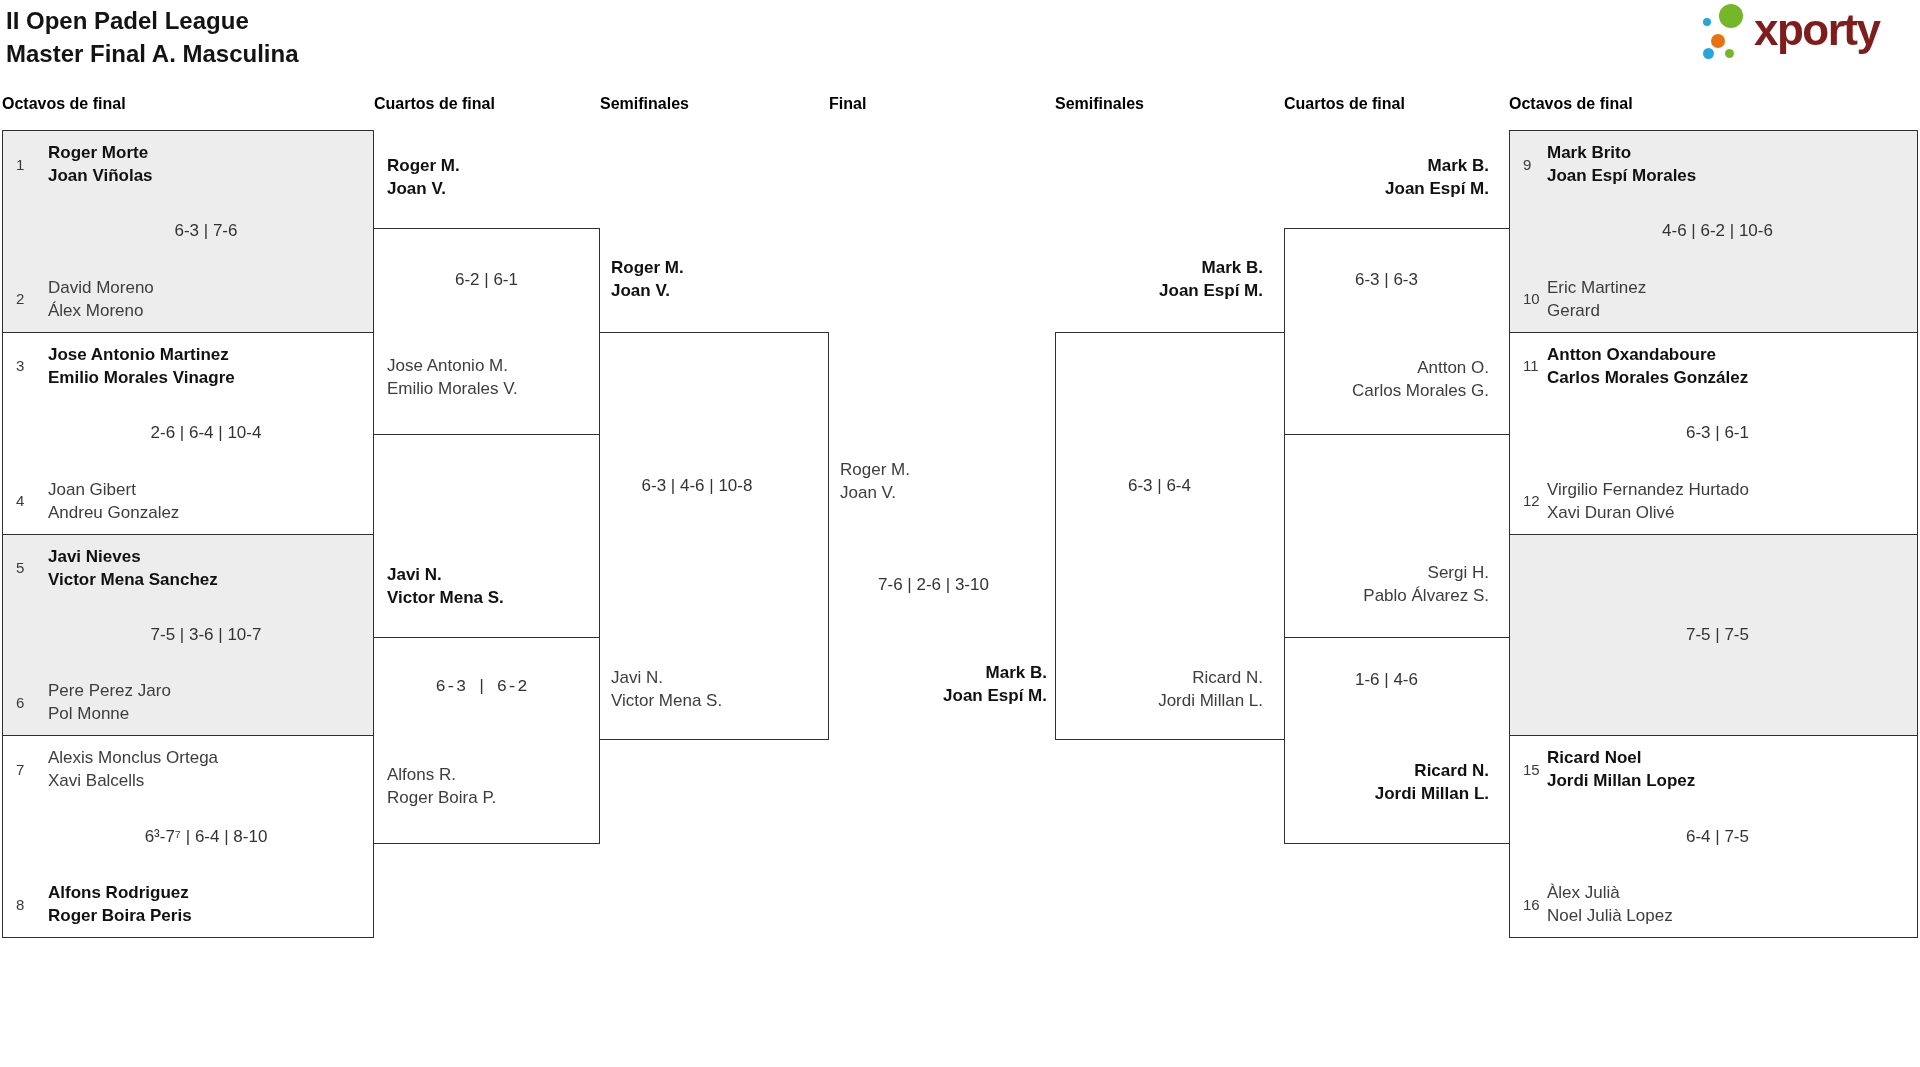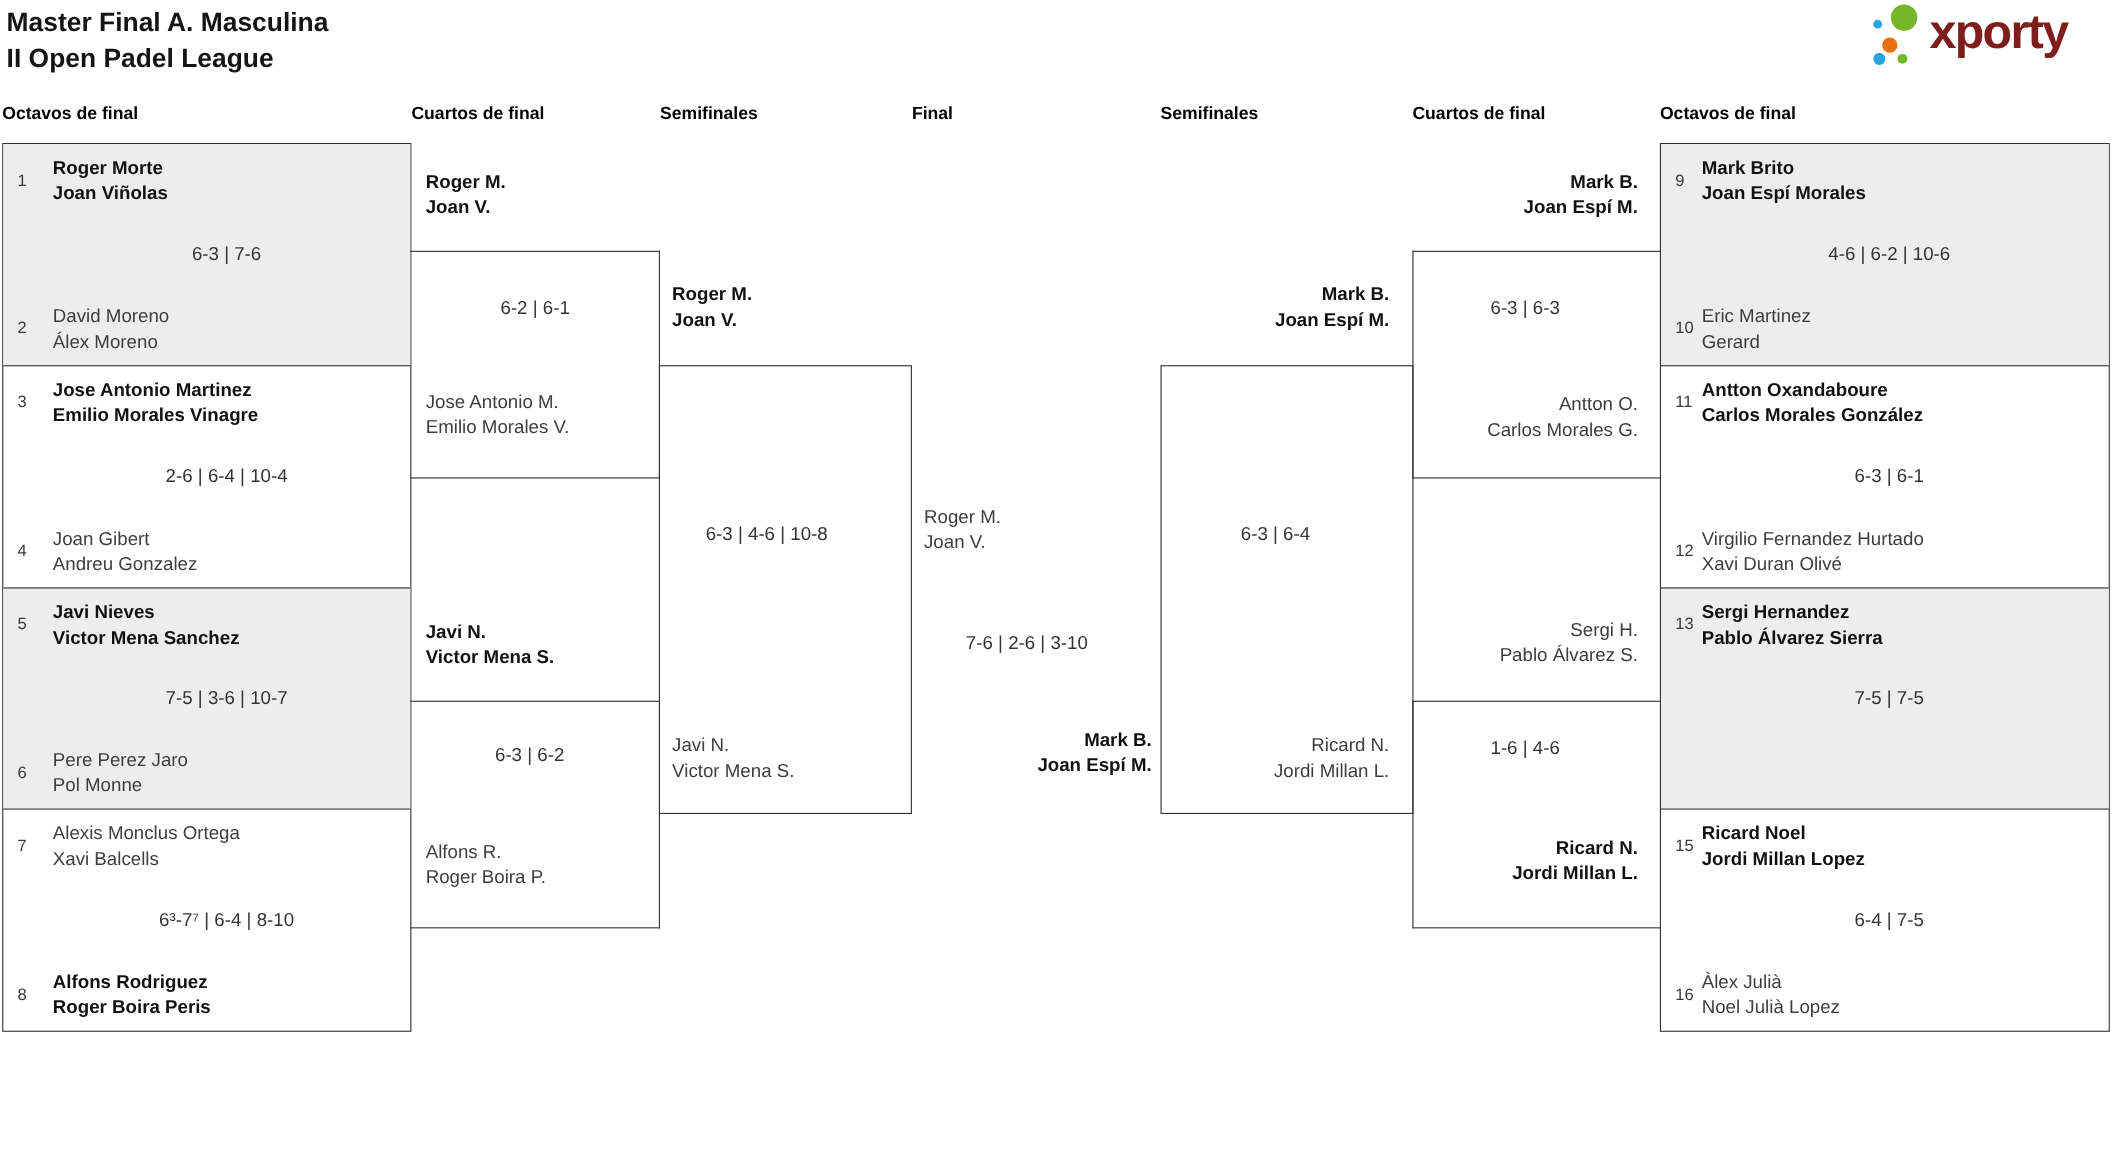--- a/index.html
+++ b/index.html
@@ -43,22 +43,22 @@
   .d2{left:3px;top:16px;width:8px;height:8px;background:#29a5dd;}
   .d3{left:11px;top:32px;width:14px;height:14px;background:#e87211;}
   .d4{left:3px;top:46px;width:11px;height:11px;background:#29a5dd;}
   .d5{left:25px;top:47px;width:9px;height:9px;background:#76b729;}
   .wordmark{position:absolute;left:54px;top:3px;font-size:44px;font-weight:700;letter-spacing:-1.5px;color:#7f1d1d;}
 </style>
 </head>
 <body>
 
 <div class="title">
+  <div>II Open Padel League</div>
   <div>Master Final A. Masculina</div>
-  <div>II Open Padel League</div>
 </div>
 
 <div class="logo">
   <span class="dot d1"></span>
   <span class="dot d2"></span>
   <span class="dot d3"></span>
   <span class="dot d4"></span>
   <span class="dot d5"></span>
   <span class="wordmark">xporty</span>
 </div>
@@ -171,27 +171,20 @@
     <div class="oct-score">6-3 | 6-1</div>
     <div class="tb t2">
       <span class="seed">12</span>
       <span class="names">
         <span>Virgilio Fernandez Hurtado</span>
         <span>Xavi Duran Olivé</span>
       </span>
     </div>
   </div>
   <div class="cell gray">
-    <div class="tb t1">
-      <span class="seed">13</span>
-      <span class="names winner">
-        <span>Sergi Hernandez</span>
-        <span>Pablo Álvarez Sierra</span>
-      </span>
-    </div>
     <div class="oct-score">7-5 | 7-5</div>
   </div>
   <div class="cell">
     <div class="tb t1">
       <span class="seed">15</span>
       <span class="names winner">
         <span>Ricard Noel</span>
         <span>Jordi Millan Lopez</span>
       </span>
     </div>
@@ -220,21 +213,21 @@
 <div class="sc" style="left:373px;width:227px;top:268px;">6-2 | 6-1</div>
 <div class="slot" style="left:387px;top:354px;">
   <span>Jose Antonio M.</span>
   <span>Emilio Morales V.</span>
 </div>
 
 <div class="slot bold" style="left:387px;top:563px;">
   <span>Javi N.</span>
   <span>Victor Mena S.</span>
 </div>
-<div class="sc" style="left:373px;width:217px;top:675px;">6-3 | 6-2</div>
+<div class="sc" style="left:373px;width:217px;top:675px;font-family:Liberation Mono, monospace;">6-3 | 6-2</div>
 <div class="slot" style="left:387px;top:763px;">
   <span>Alfons R.</span>
   <span>Roger Boira P.</span>
 </div>
 
 <div class="slot bold" style="left:611px;top:256px;">
   <span>Roger M.</span>
   <span>Joan V.</span>
 </div>
 <div class="sc" style="left:599px;width:196px;top:474px;">6-3 | 4-6 | 10-8</div>

